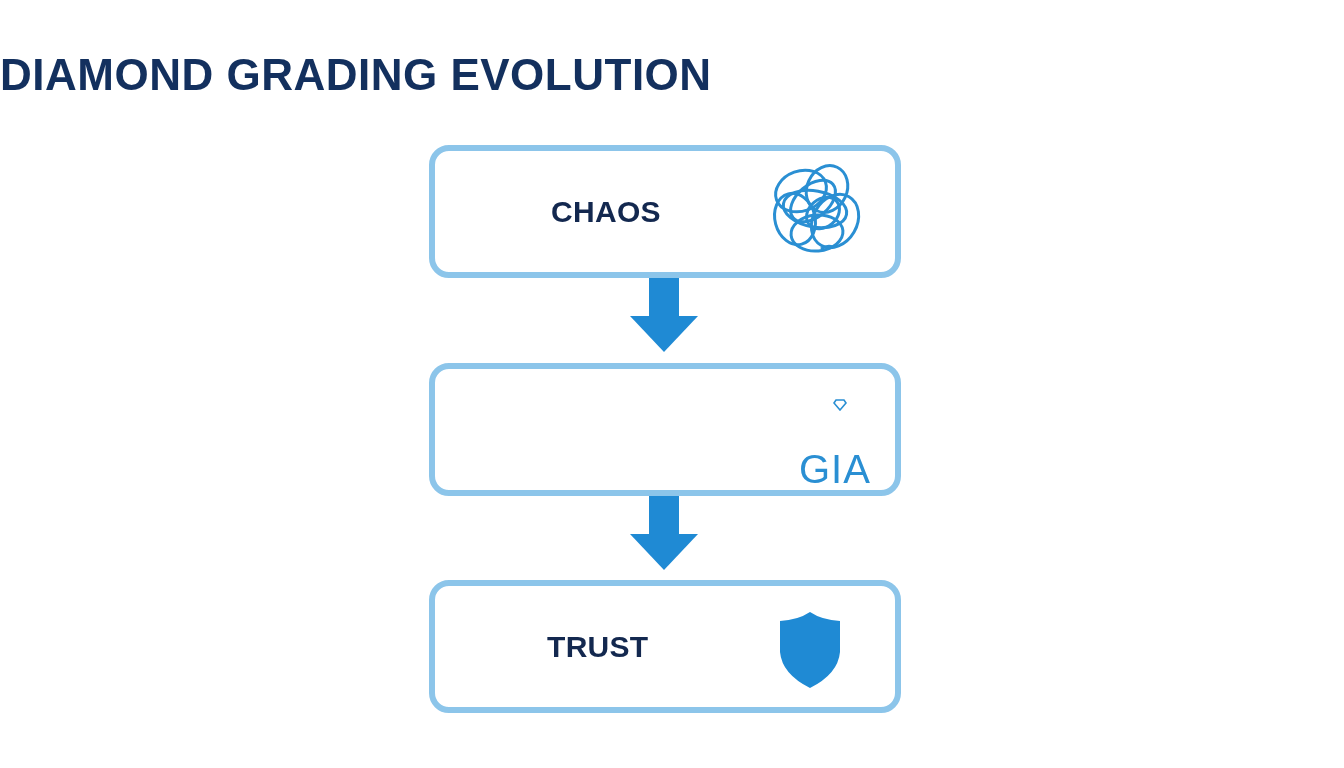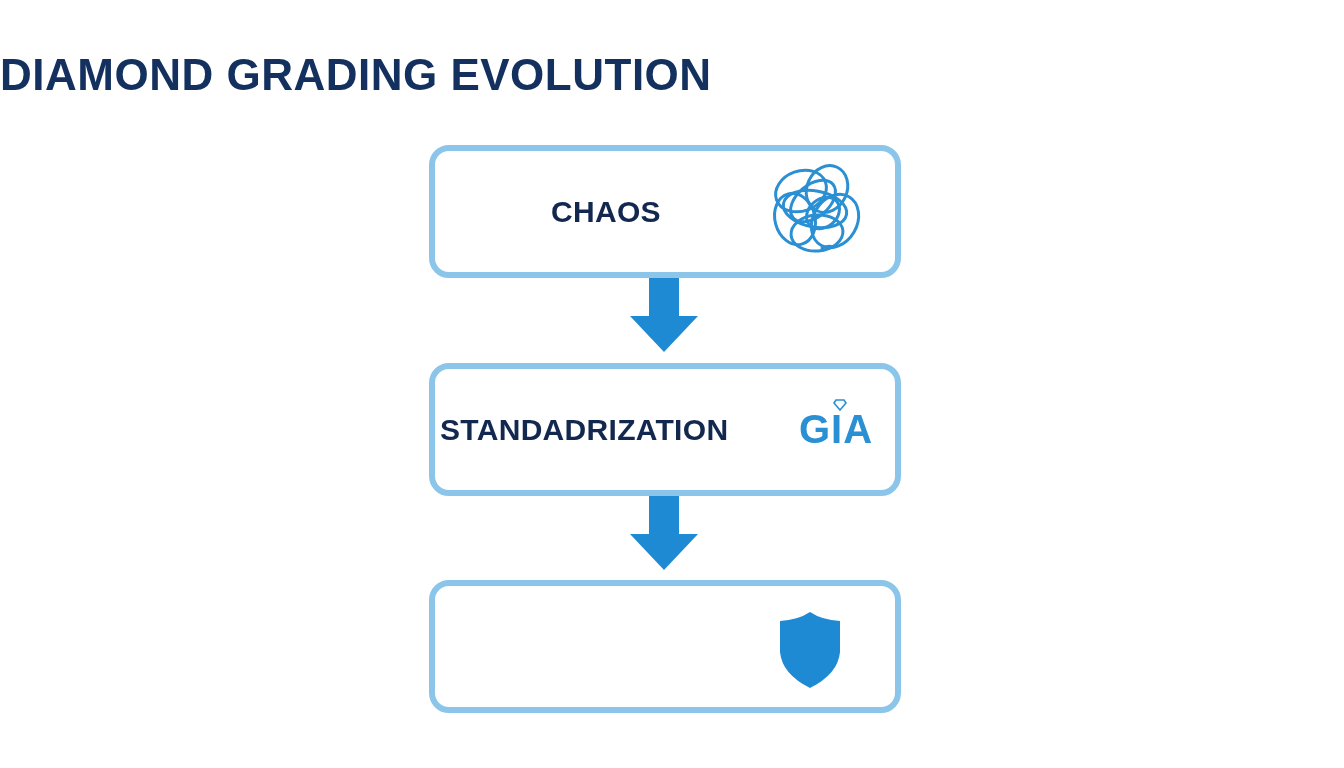--- a/index.html
+++ b/index.html
@@ -15,21 +15,21 @@
       position: absolute; left: 429px; width: 460px; height: 121px;
       border: 6px solid #8cc5ea; border-radius: 20px; background: #ffffff;
     }
     .box-label {
       position: absolute; top: 0; height: 100%; display: flex; align-items: center;
       font-weight: bold; color: #13284f; font-size: 30px; letter-spacing: 0.3px;
     }
     .icon { position: absolute; }
     .arrow { position: absolute; left: 630px; width: 68px; }
     .gia {
-      position: absolute; font-size: 40px; color: #2a8fd3; font-weight: bold; letter-spacing: 1px;
+      position: absolute; font-size: 40px; color: #2a8fd3; font-weight: normal; letter-spacing: 1px; margin-top: 40px;
     }
   </style>
 </head>
 <body>
 
 <div class="title">DIAMOND GRADING EVOLUTION</div>
 
 <div class="box" style="top:145px;">
   <div class="box-label" style="left:116px;">CHAOS</div>
   <svg class="icon" style="left:330px; top:10px;" width="104" height="100" viewBox="0 0 104 100">
@@ -46,31 +46,31 @@
     </g>
   </svg>
 </div>
 
 <svg class="arrow" style="top:278px;" width="68" height="74" viewBox="0 0 68 74">
   <rect x="19" y="0" width="30" height="38" fill="#1f8ad4"></rect>
   <polygon points="0,38 68,38 34,74" fill="#1f8ad4"></polygon>
 </svg>
 
 <div class="box" style="top:363px;">
-  <div class="box-label" style="left:5px; font-size:30px;">STANDADRIZATION</div>
   <div class="gia" style="left:364px; top:38px;">
     <span>GIA</span>
   </div>
   <svg class="icon" style="left:398px; top:30px;" width="14" height="12" viewBox="0 0 14 12">
     <polygon points="3,1 11,1 13,4 7,11 1,4" fill="none" stroke="#2a8fd3" stroke-width="1.6"></polygon>
   </svg>
 </div>
 
 <svg class="arrow" style="top:496px;" width="68" height="74" viewBox="0 0 68 74">
   <rect x="19" y="0" width="30" height="38" fill="#1f8ad4"></rect>
   <polygon points="0,38 68,38 34,74" fill="#1f8ad4"></polygon>
 </svg>
 
 <div class="box" style="top:580px;">
+  <div class="box-label" style="left:112px;">TRUST</div>
   <svg class="icon" style="left:343px; top:24px;" width="64" height="80" viewBox="0 0 64 80">
     <path d="M32 2 Q20 10 2 11 L2 42 Q4 64 32 78 Q60 64 62 42 L62 11 Q44 10 32 2 Z" fill="#1f8ad4"></path>
   </svg>
 </div>
 
 </body></html>

